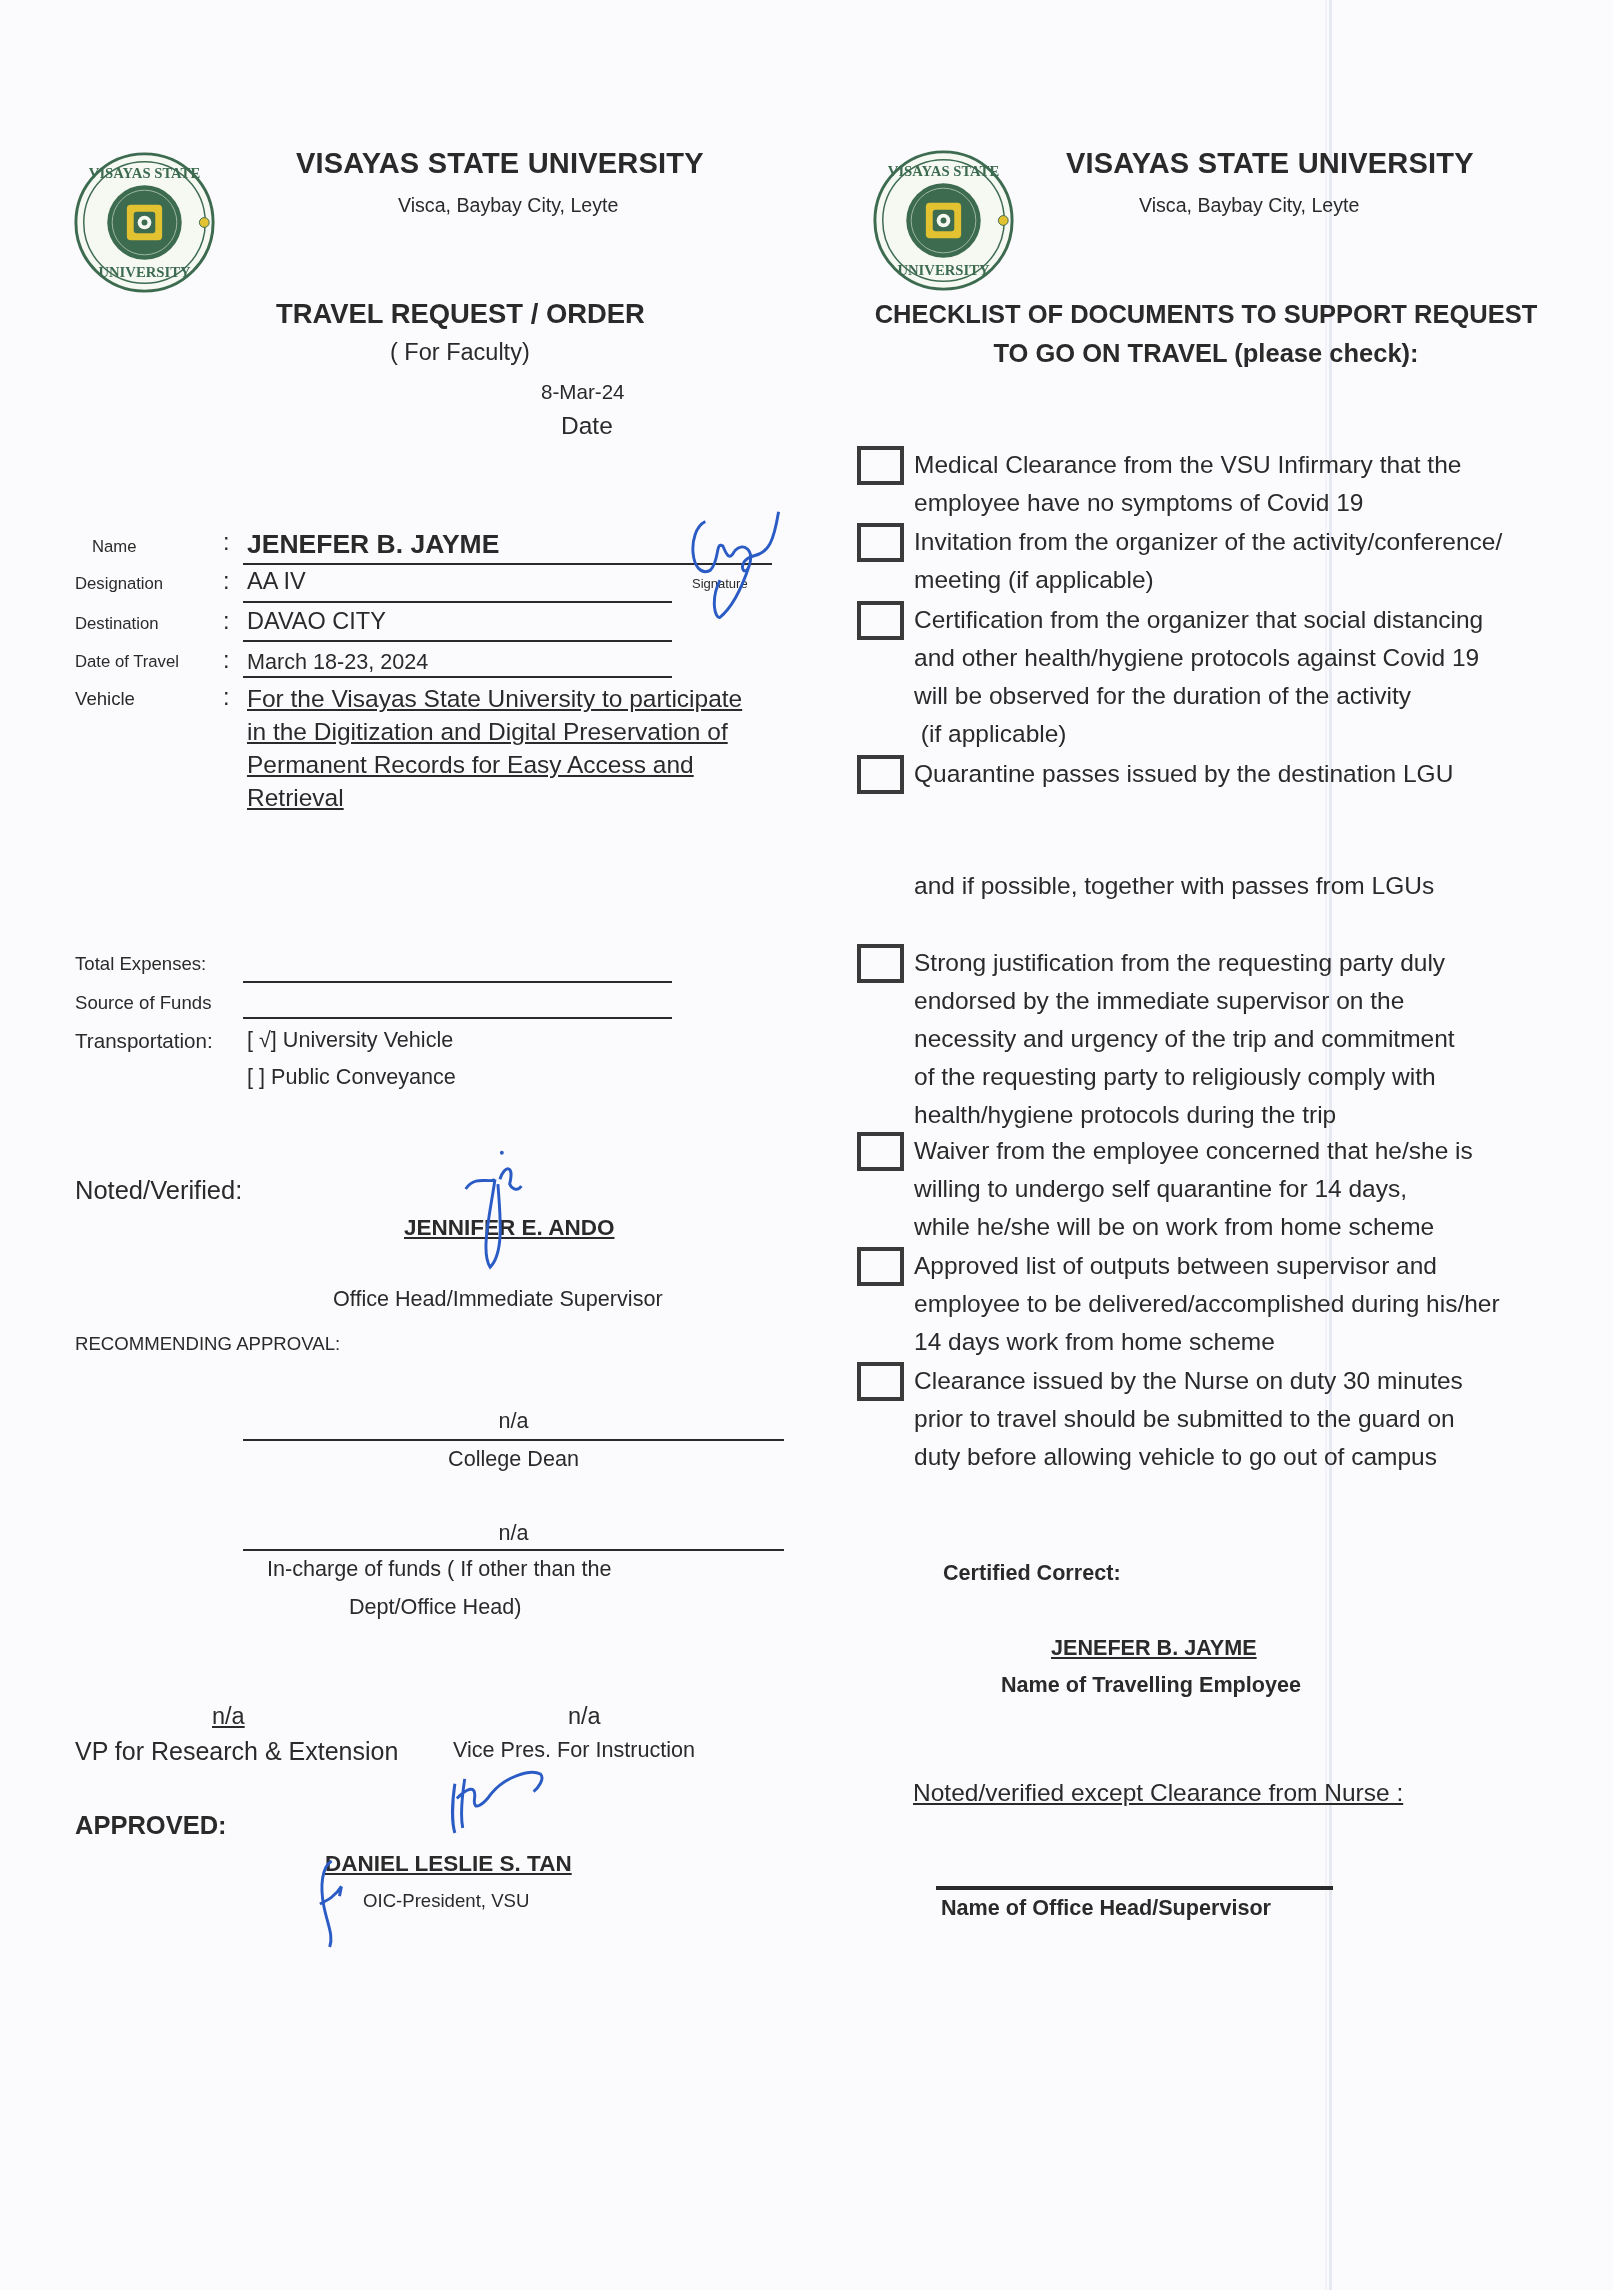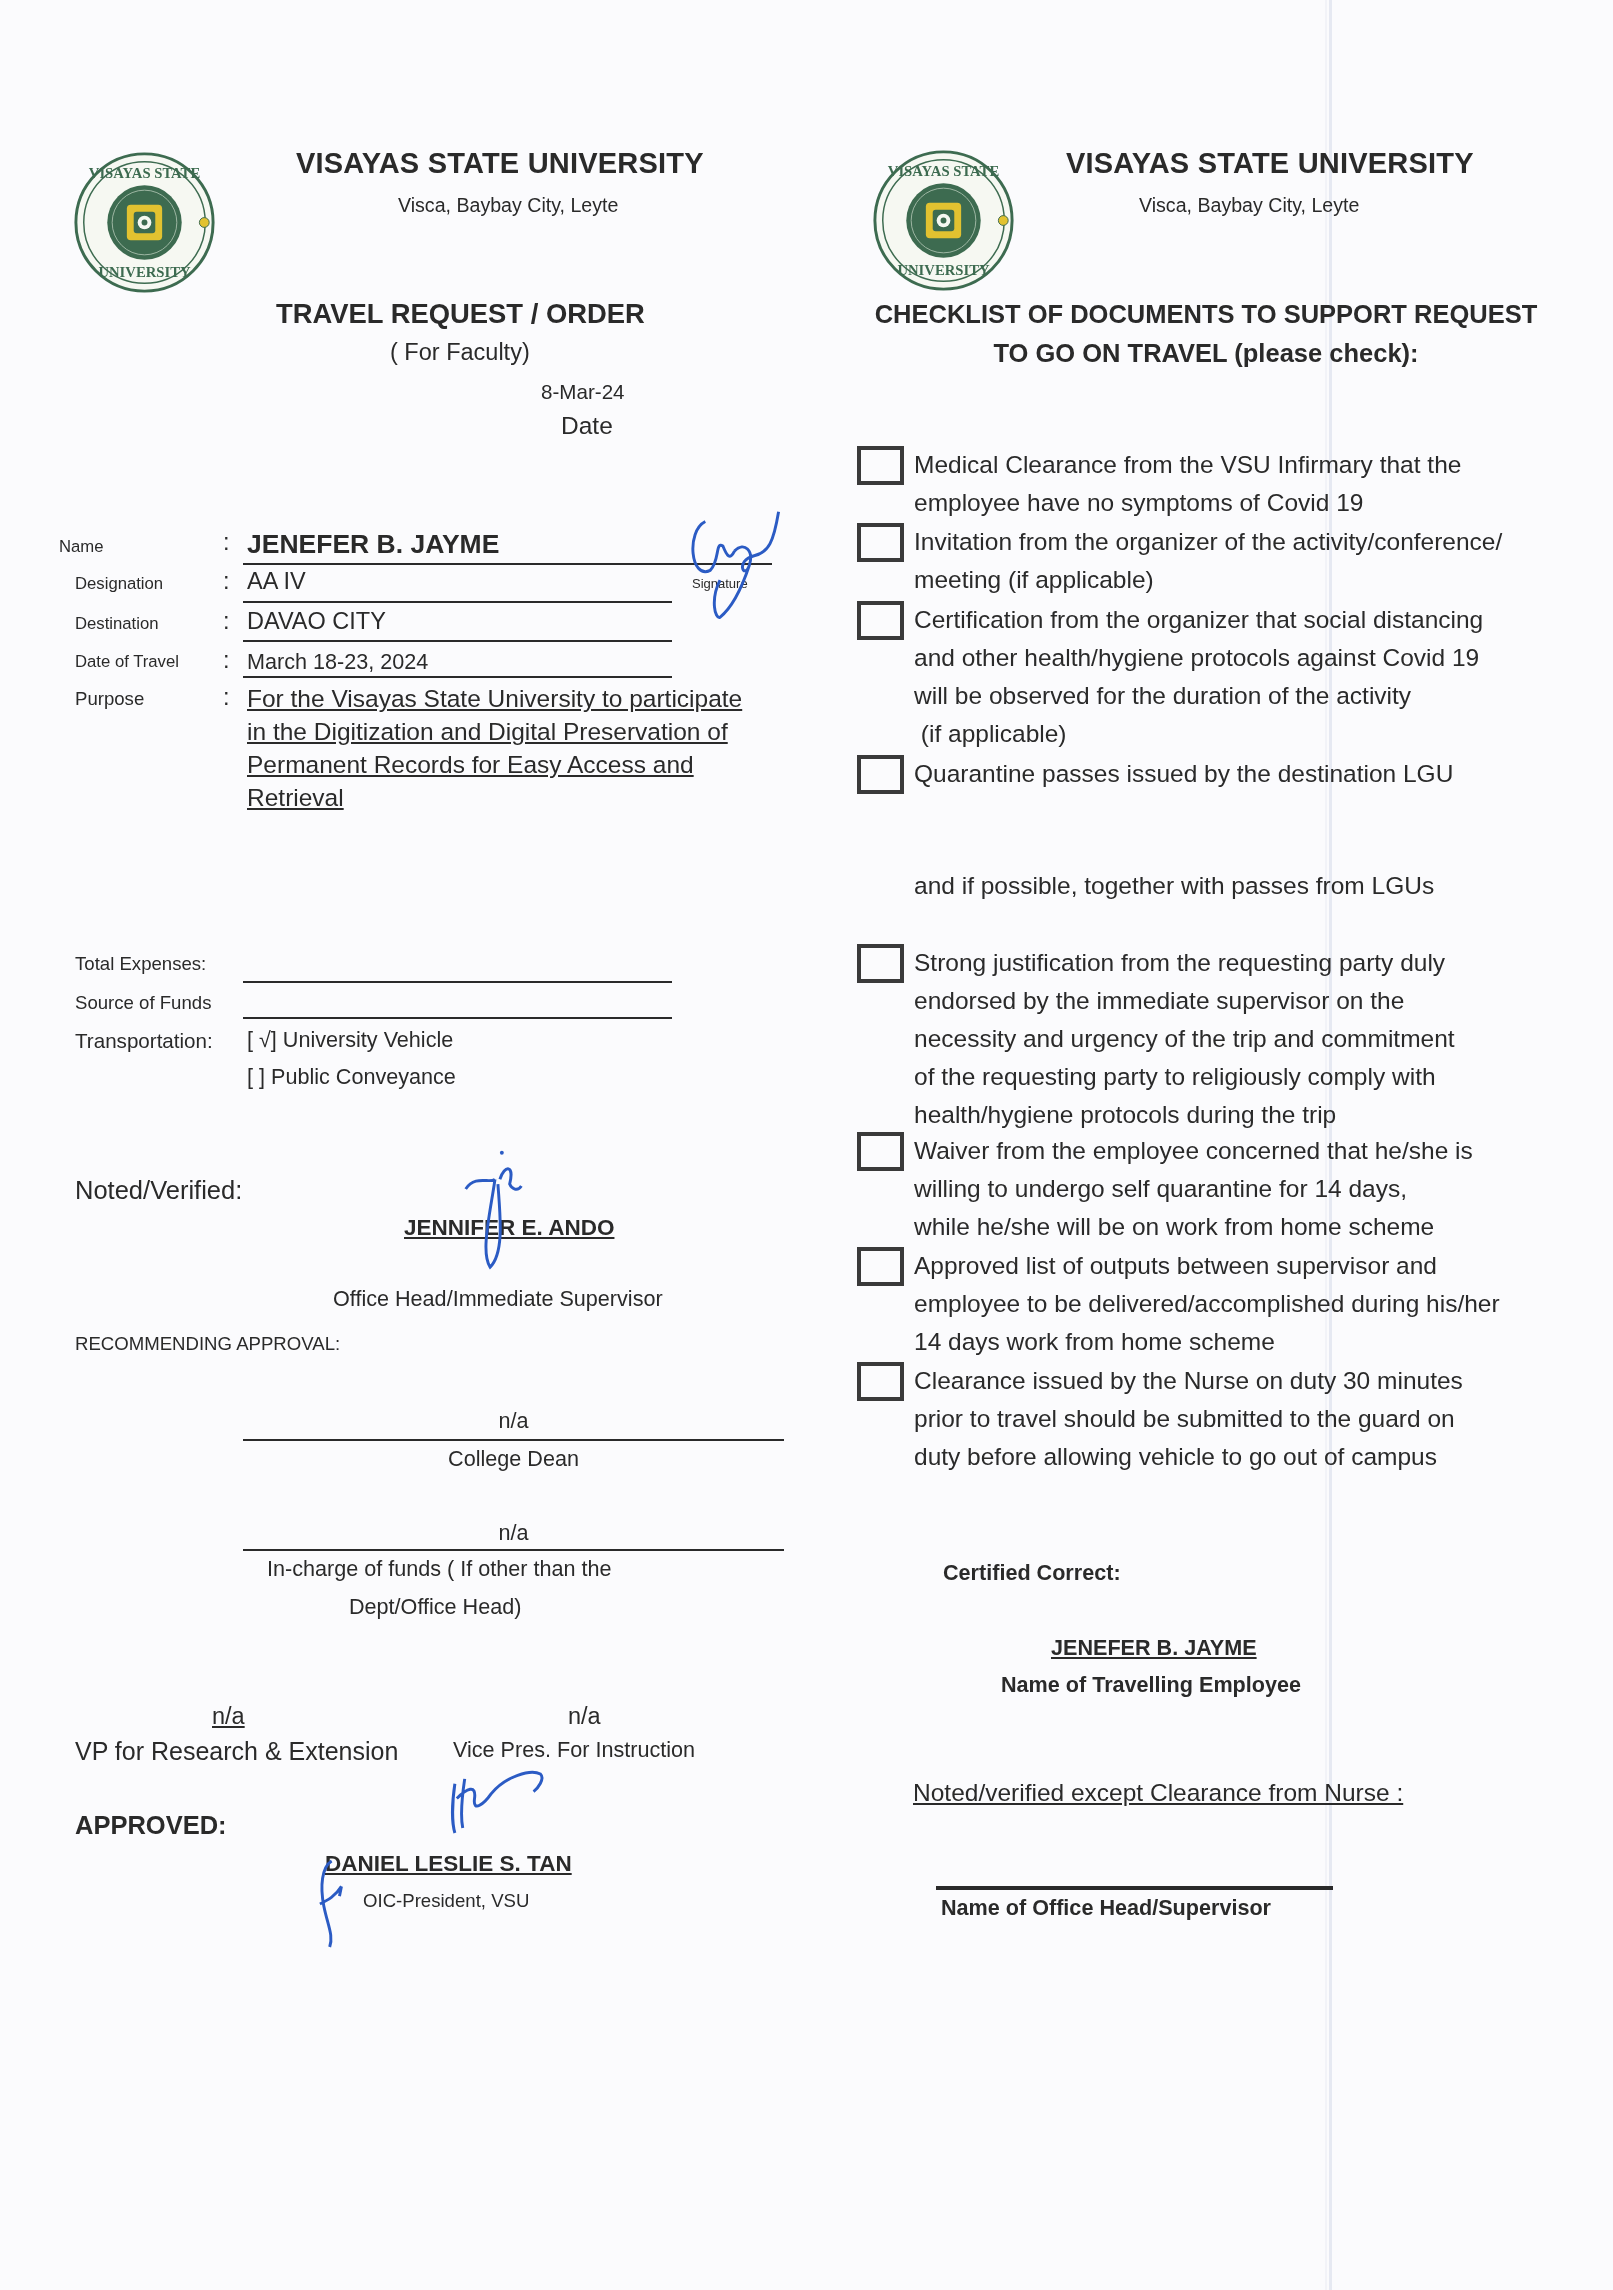--- a/index.html
+++ b/index.html
@@ -42,42 +42,42 @@
 </svg>
 
 <div class="abs uni" style="left:296px;top:147px;">VISAYAS STATE UNIVERSITY</div>
 <div class="abs addr" style="left:398px;top:194px;">Visca, Baybay City, Leyte</div>
 
 <div class="abs b" style="left:276px;top:298px;font-size:27.4px;">TRAVEL REQUEST / ORDER</div>
 <div class="abs" style="left:390px;top:339px;font-size:23.5px;">( For Faculty)</div>
 <div class="abs" style="left:541px;top:380px;font-size:20.6px;">8-Mar-24</div>
 <div class="abs" style="left:561px;top:412px;font-size:24.5px;">Date</div>
 
-<div class="abs lbl-s" style="left:59px;top:537px;">Name</div>
+<div class="abs lbl-s" style="left:92px;top:537px;">Name</div>
 <div class="abs lbl-s" style="left:223px;top:529px;font-size:23.5px;">:</div>
 <div class="abs b" style="left:247px;top:529px;font-size:26.5px;">JENEFER B. JAYME</div>
 <div class="line" style="left:243px;top:563px;width:529px;"></div>
 <div class="abs" style="left:692px;top:576px;font-size:13px;">Signature</div>
 
 <div class="abs lbl-s" style="left:75px;top:574px;">Designation</div>
 <div class="abs" style="left:223px;top:568px;font-size:23.5px;">:</div>
 <div class="abs val" style="left:247px;top:568px;">AA IV</div>
 <div class="line" style="left:243px;top:601px;width:429px;"></div>
 
 <div class="abs lbl-s" style="left:75px;top:614px;">Destination</div>
 <div class="abs" style="left:223px;top:608px;font-size:23.5px;">:</div>
 <div class="abs val" style="left:247px;top:608px;">DAVAO CITY</div>
 <div class="line" style="left:243px;top:640px;width:429px;"></div>
 
 <div class="abs lbl-s" style="left:75px;top:652px;">Date of Travel</div>
 <div class="abs" style="left:223px;top:647px;font-size:23.5px;">:</div>
 <div class="abs" style="left:247px;top:649px;font-size:21.6px;">March 18-23, 2024</div>
 <div class="line" style="left:243px;top:676px;width:429px;"></div>
 
-<div class="abs" style="left:75px;top:688px;font-size:18.6px;">Purpose</div>
+<div class="abs" style="left:75px;top:688px;font-size:18.6px;">Vehicle</div>
 <div class="abs" style="left:223px;top:684px;font-size:23.5px;">:</div>
 <div class="abs u" style="left:247px;top:682px;font-size:24.5px;line-height:33px;white-space:nowrap;">
   <div>For the Visayas State University to participate</div>
   <div>in the Digitization and Digital Preservation of</div>
   <div>Permanent Records for Easy Access and</div>
   <div>Retrieval</div>
 </div>
 
 <svg class="sig" style="left:676px;top:502px;" width="127" height="127" viewBox="0 0 130 130">
   <path d="M30 20 C10 30 15 80 35 70 C45 60 40 40 48 45 C52 55 55 60 60 50 M60 50 C70 40 80 50 75 65 C70 80 60 60 80 55 C95 52 100 40 105 10 M75 65 C65 95 55 110 45 118 C40 120 35 100 45 80" fill="none" stroke="#2b5bc4" stroke-width="3"></path>

